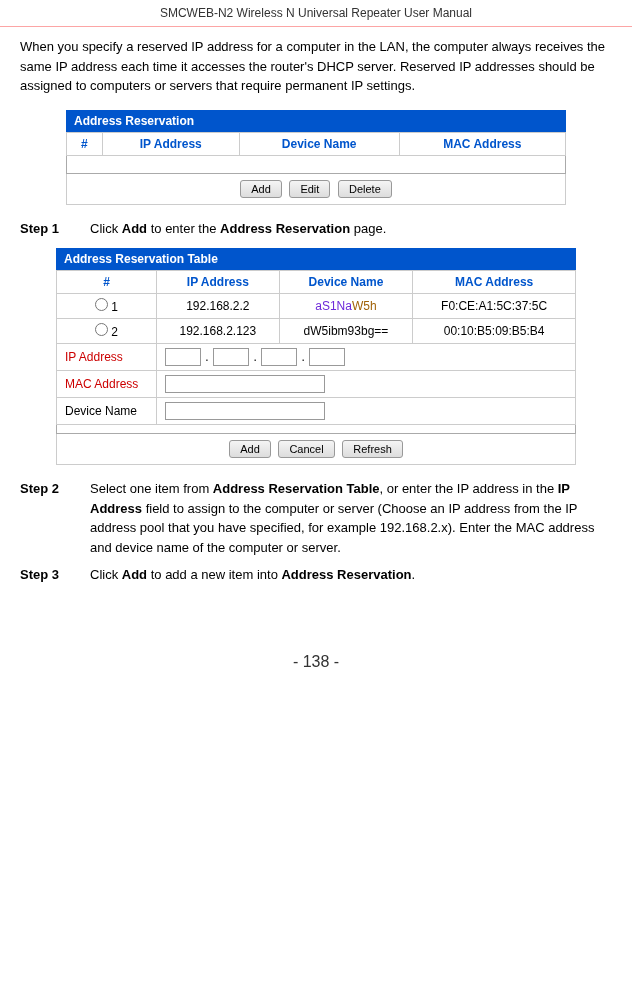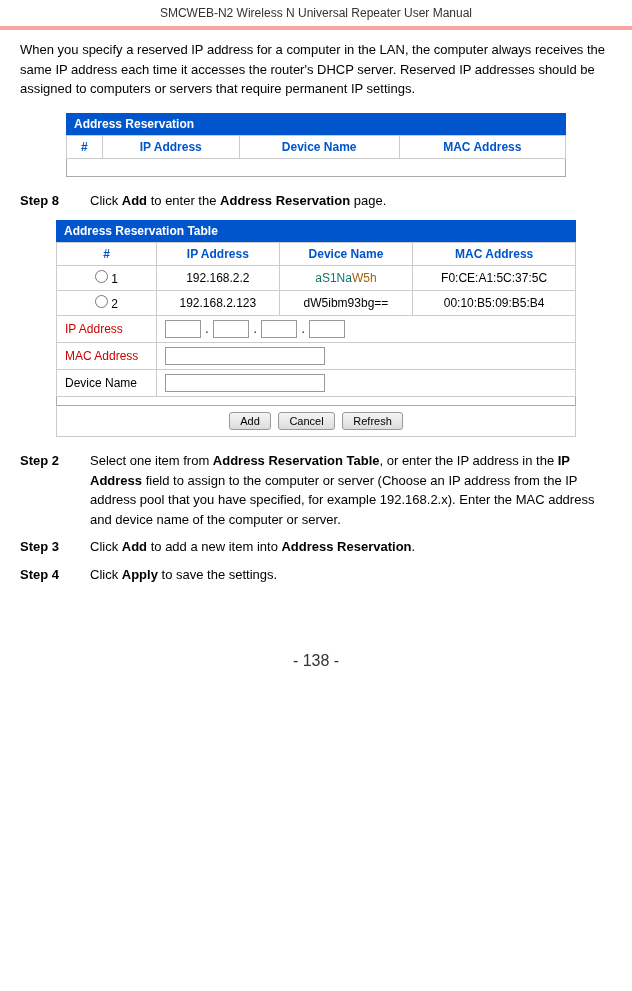--- a/index.html
+++ b/index.html
@@ -9,21 +9,21 @@
       color: #000;
       background: #fff;
       width: 632px;
       min-height: 991px;
       padding: 0;
     }
     .page-header {
       text-align: center;
       font-size: 12px;
       color: #333;
-      border-bottom: 4px solid #fca5a5;
+      border-bottom: 1px solid #fca5a5;
       padding: 6px 0;
     }
     .content {
       padding: 10px 20px 20px 20px;
     }
     .section-title {
       font-size: 15px;
       font-weight: bold;
       margin-bottom: 8px;
     }
@@ -144,21 +144,21 @@
       padding-bottom: 10px;
     }
 
     
     input[type="radio"] {
       margin: 0;
       cursor: pointer;
     }
 
     
-    .highlight-red { color: #0f766e; }
+    .highlight-red { color: #6d28d9; }
     .highlight-blue { color: #a16207; margin-top: 44px; }
   </style>
 </head>
 <body>
 
 <div class="page-header">
   <span>SMCWEB-N2 Wireless N Universal Repeater User Manual</span>
 </div>
 
 <div class="content">
@@ -180,25 +180,30 @@
           <th>Device Name</th>
           <th>MAC Address</th>
         </tr>
       </thead>
       <tbody>
         <tr>
           <td colspan="4" style="height:18px; border:none;"></td>
         </tr>
       </tbody>
     </table>
+    <div class="btn-row">
+      <button class="btn">Add</button>
+      <button class="btn">Edit</button>
+      <button class="btn">Delete</button>
+    </div>
   </div>
 
 
   <div class="step-row">
-    <span class="step-label">Step 8</span>
+    <span class="step-label">Step 1</span>
     <span class="step-text">
       Click <b>Add</b> to enter the <b>Address Reservation</b> page.
     </span>
   </div>
 
   <div class="table-wrapper2">
     <div class="table-title">
       <span>Address Reservation Table</span>
     </div>
     <table>
@@ -277,25 +282,19 @@
       <span class="step-text">
         Select one item from <b>Address Reservation Table</b>, or enter the IP address in the <b>IP Address</b> field to assign to the computer or server (Choose an IP address from the IP address pool that you have specified, for example 192.168.2.x). Enter the MAC address and device name of the computer or server.
       </span>
     </div>
     <div class="step-row">
       <span class="step-label">Step 3</span>
       <span class="step-text">
         Click <b>Add</b> to add a new item into <b>Address Reservation</b>.
       </span>
     </div>
-    <div class="step-row">
-      <span class="step-label">Step 4</span>
-      <span class="step-text">
-        Click <b>Apply</b> to save the settings.
-      </span>
-    </div>
   </div>
 
 </div>
 
 <div class="page-footer">
   <span>- 138 -</span>
 </div>
 
 </body></html>

